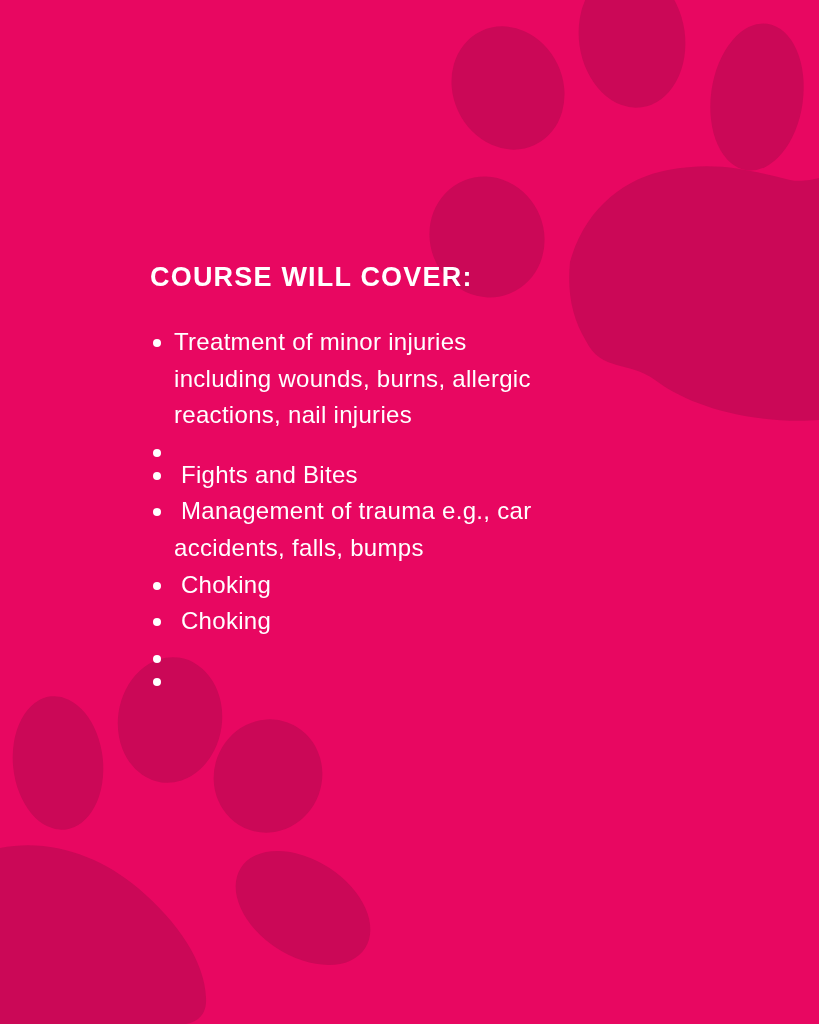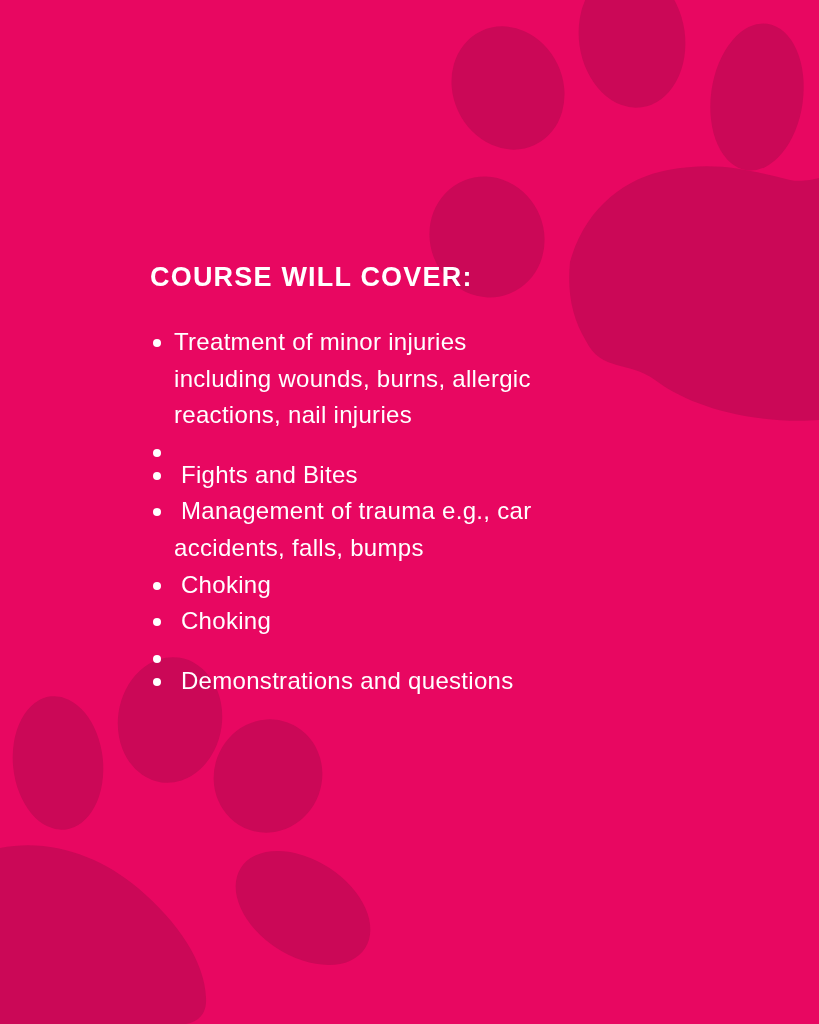--- a/index.html
+++ b/index.html
@@ -117,16 +117,15 @@
     </li>
     <li>
       <span class="bullet-dot"></span>
       <span class="item-text"> Choking</span>
     </li>
     <li>
       <span class="bullet-dot"></span>
     </li>
     <li>
       <span class="bullet-dot"></span>
-      <span class="item-text"> Demonstrations and questions</span>
     </li>
   </ul>
 </div>
 
 </body></html>

